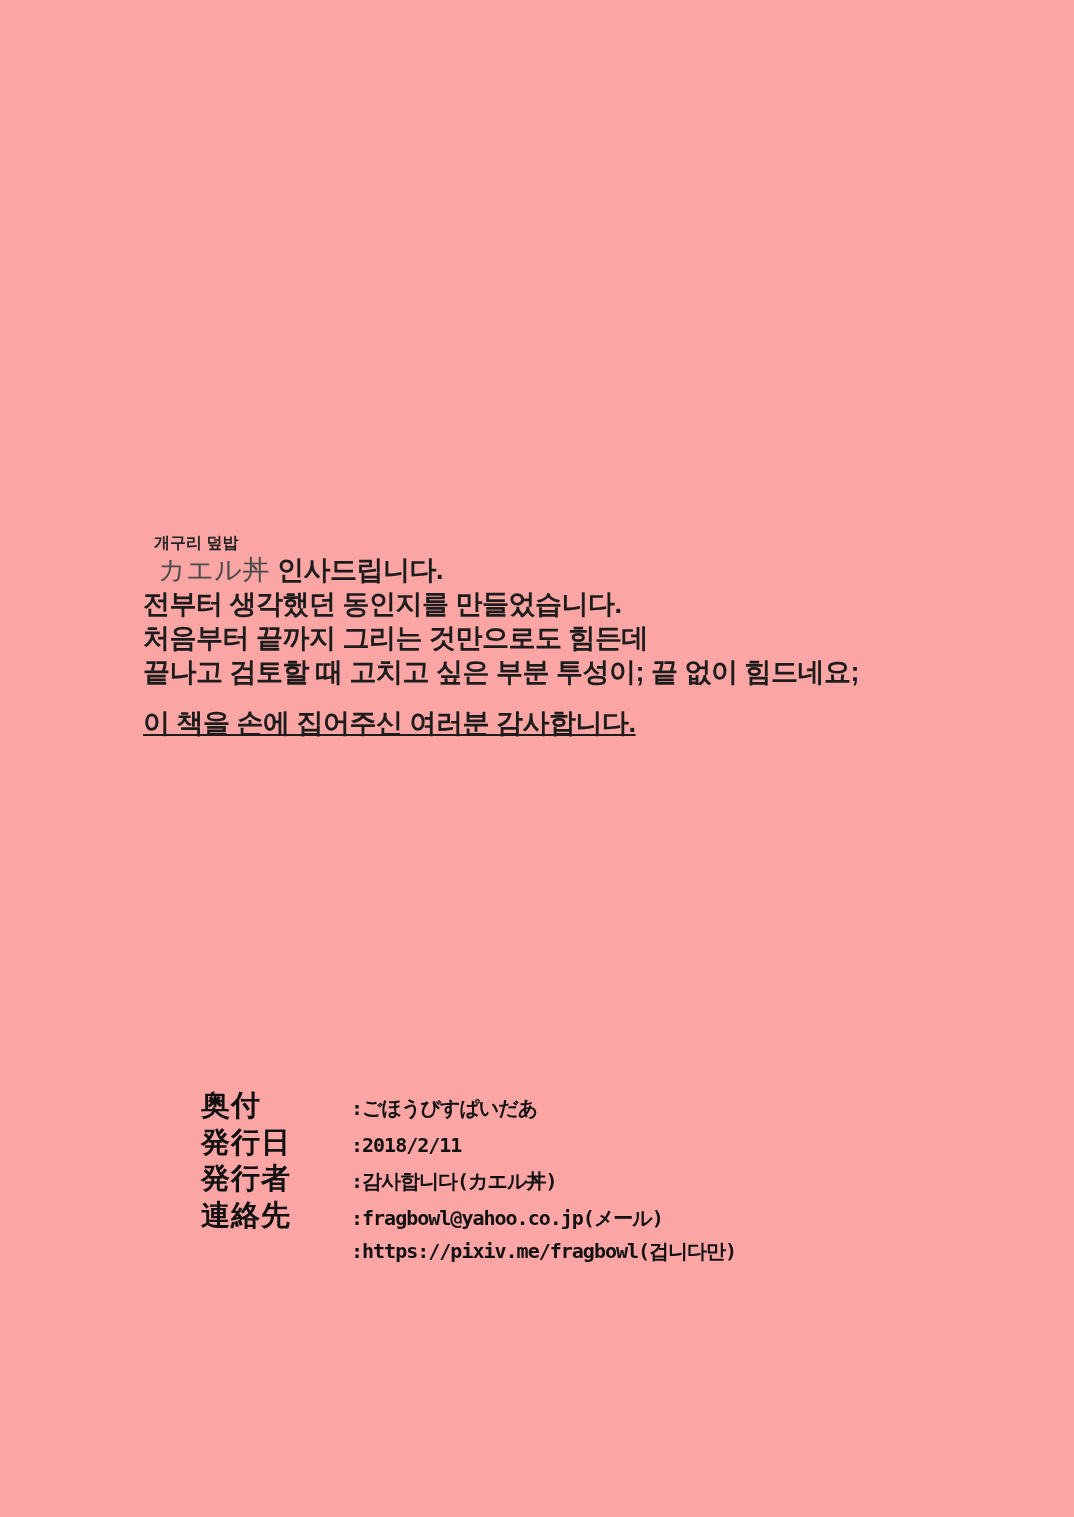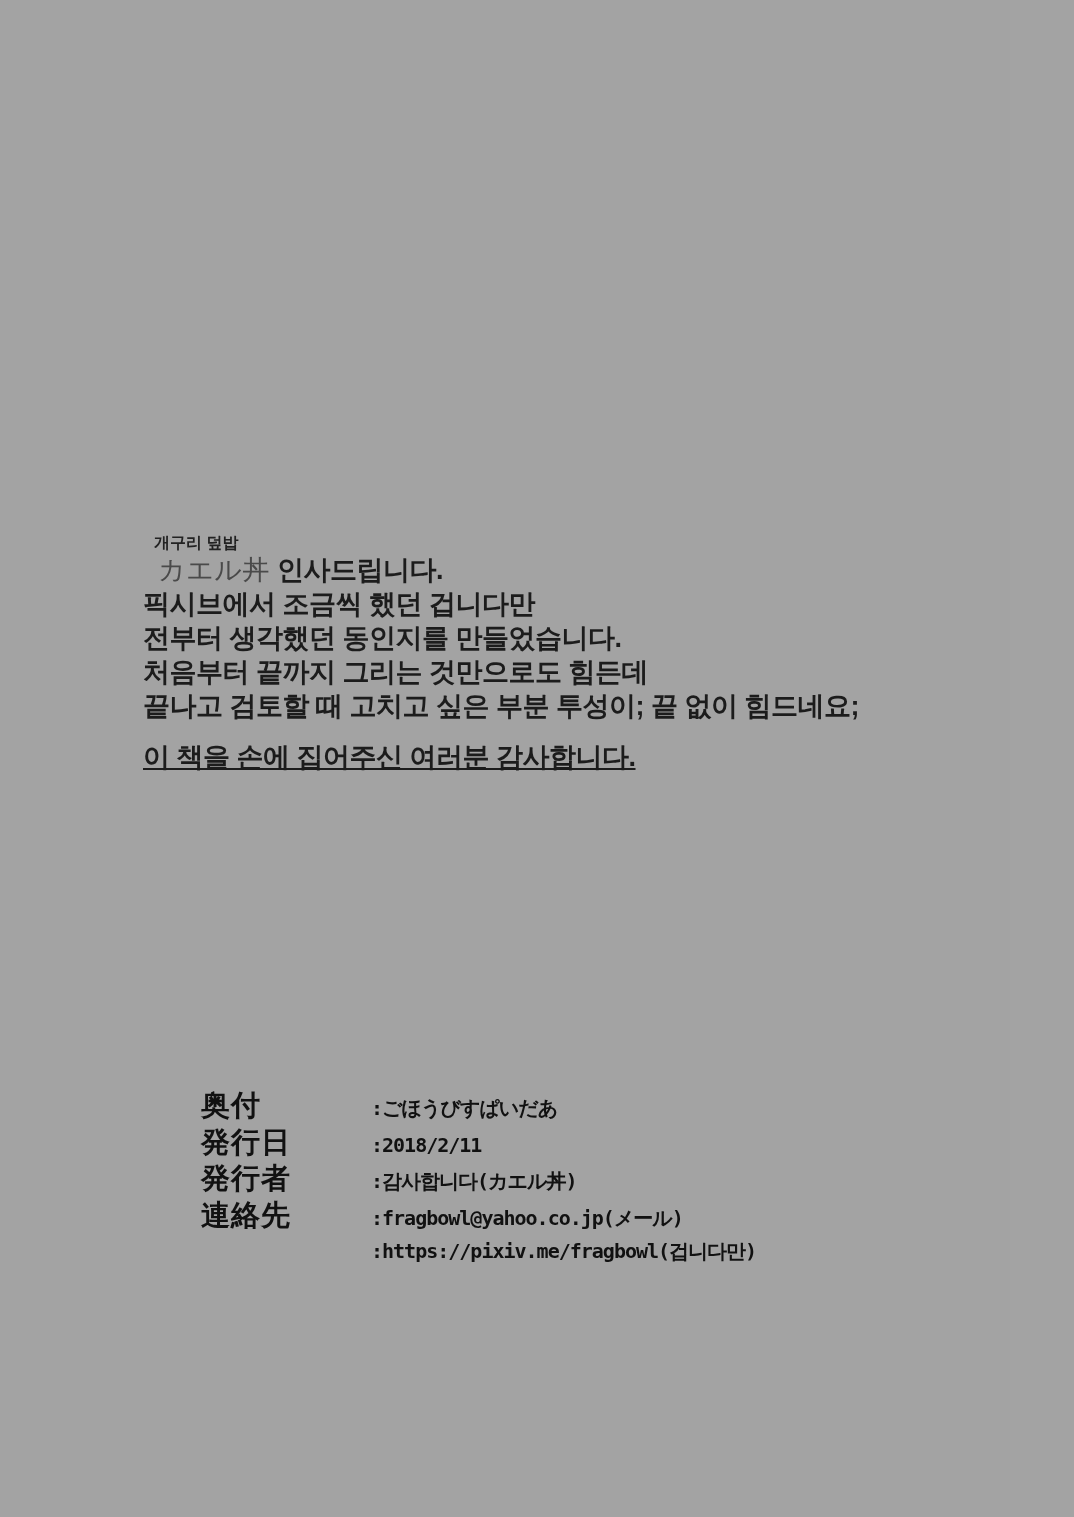--- a/index.html
+++ b/index.html
@@ -4,21 +4,21 @@
 <style>
   html, body {
     margin: 0;
     padding: 0;
     background: #ffffff;
   }
   .page {
     position: relative;
     width: 1074px;
     height: 1517px;
-    background: #a3a3a3;
+    background: #fca5a5;
     overflow: hidden;
     font-family: "Liberation Sans", sans-serif;
     color: #1c1c1c;
   }
 
   
   .afterword {
     position: absolute;
     left: 143px;
     top: 533px;
@@ -54,21 +54,20 @@
   .colophon {
     position: absolute;
     left: 201px;
     top: 1089px;
   }
   .col-row {
     display: flex;
     align-items: baseline;
     line-height: 33.5px;
     white-space: nowrap;
-    gap: 20px;
   }
   .col-label {
     width: 150px;
     flex: 0 0 150px;
     font-size: 29px;
     font-weight: 700;
     color: #111111;
     font-family: "Liberation Sans", sans-serif;
     letter-spacing: 1px;
   }
@@ -83,21 +82,20 @@
 </head>
 <body>
 
 <div class="page">
 
   <div class="afterword">
     <div class="ruby-line">개구리 덮밥</div>
     <div class="afterword-line">
       <span class="jp-name">カエル丼</span><span> 인사드립니다.</span>
     </div>
-    <div class="afterword-line">픽시브에서 조금씩 했던 겁니다만</div>
     <div class="afterword-line">전부터 생각했던 동인지를 만들었습니다.</div>
     <div class="afterword-line">처음부터 끝까지 그리는 것만으로도 힘든데</div>
     <div class="afterword-line">끝나고 검토할 때 고치고 싶은 부분 투성이; 끝 없이 힘드네요;</div>
     <div class="afterword-line thanks-line">이 책을 손에 집어주신 여러분 감사합니다.</div>
   </div>
 
   <div class="colophon">
     <div class="col-row">
       <span class="col-label">奥付</span>
       <span class="col-value">:ごほうびすぱいだあ</span>

